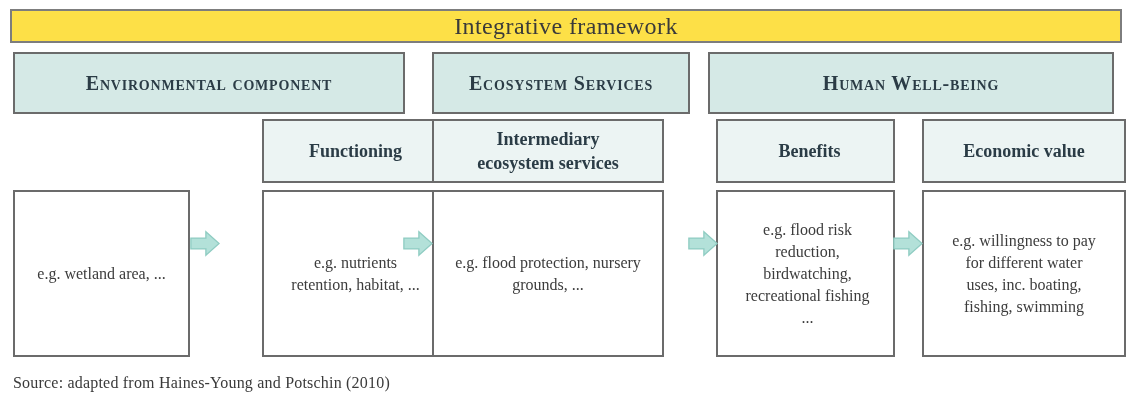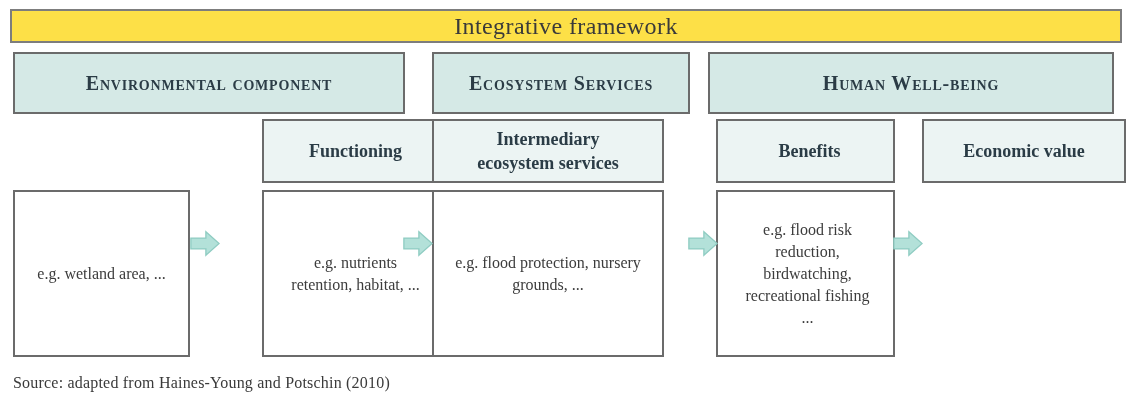--- a/index.html
+++ b/index.html
@@ -123,20 +123,26 @@
     <span>e.g. flood protection, nursery
 grounds, ...</span>
   </div>
   <div class="box content-box c4">
     <span>e.g. flood risk
 reduction,
 birdwatching,
 recreational fishing
 ...</span>
   </div>
+  <div class="box content-box c5">
+    <span>e.g. willingness to pay
+for different water
+uses, inc. boating,
+fishing, swimming</span>
+  </div>
 
   <svg class="arrow a1" viewBox="0 0 34 30" preserveAspectRatio="none">
     <path class="arrow-shape" d="M1 9 L18 9 L18 2 L33 15 L18 28 L18 21 L1 21 Z"></path>
   </svg>
   <svg class="arrow a2" viewBox="0 0 34 30" preserveAspectRatio="none">
     <path class="arrow-shape" d="M1 9 L18 9 L18 2 L33 15 L18 28 L18 21 L1 21 Z"></path>
   </svg>
   <svg class="arrow a3" viewBox="0 0 34 30" preserveAspectRatio="none">
     <path class="arrow-shape" d="M1 9 L18 9 L18 2 L33 15 L18 28 L18 21 L1 21 Z"></path>
   </svg>

